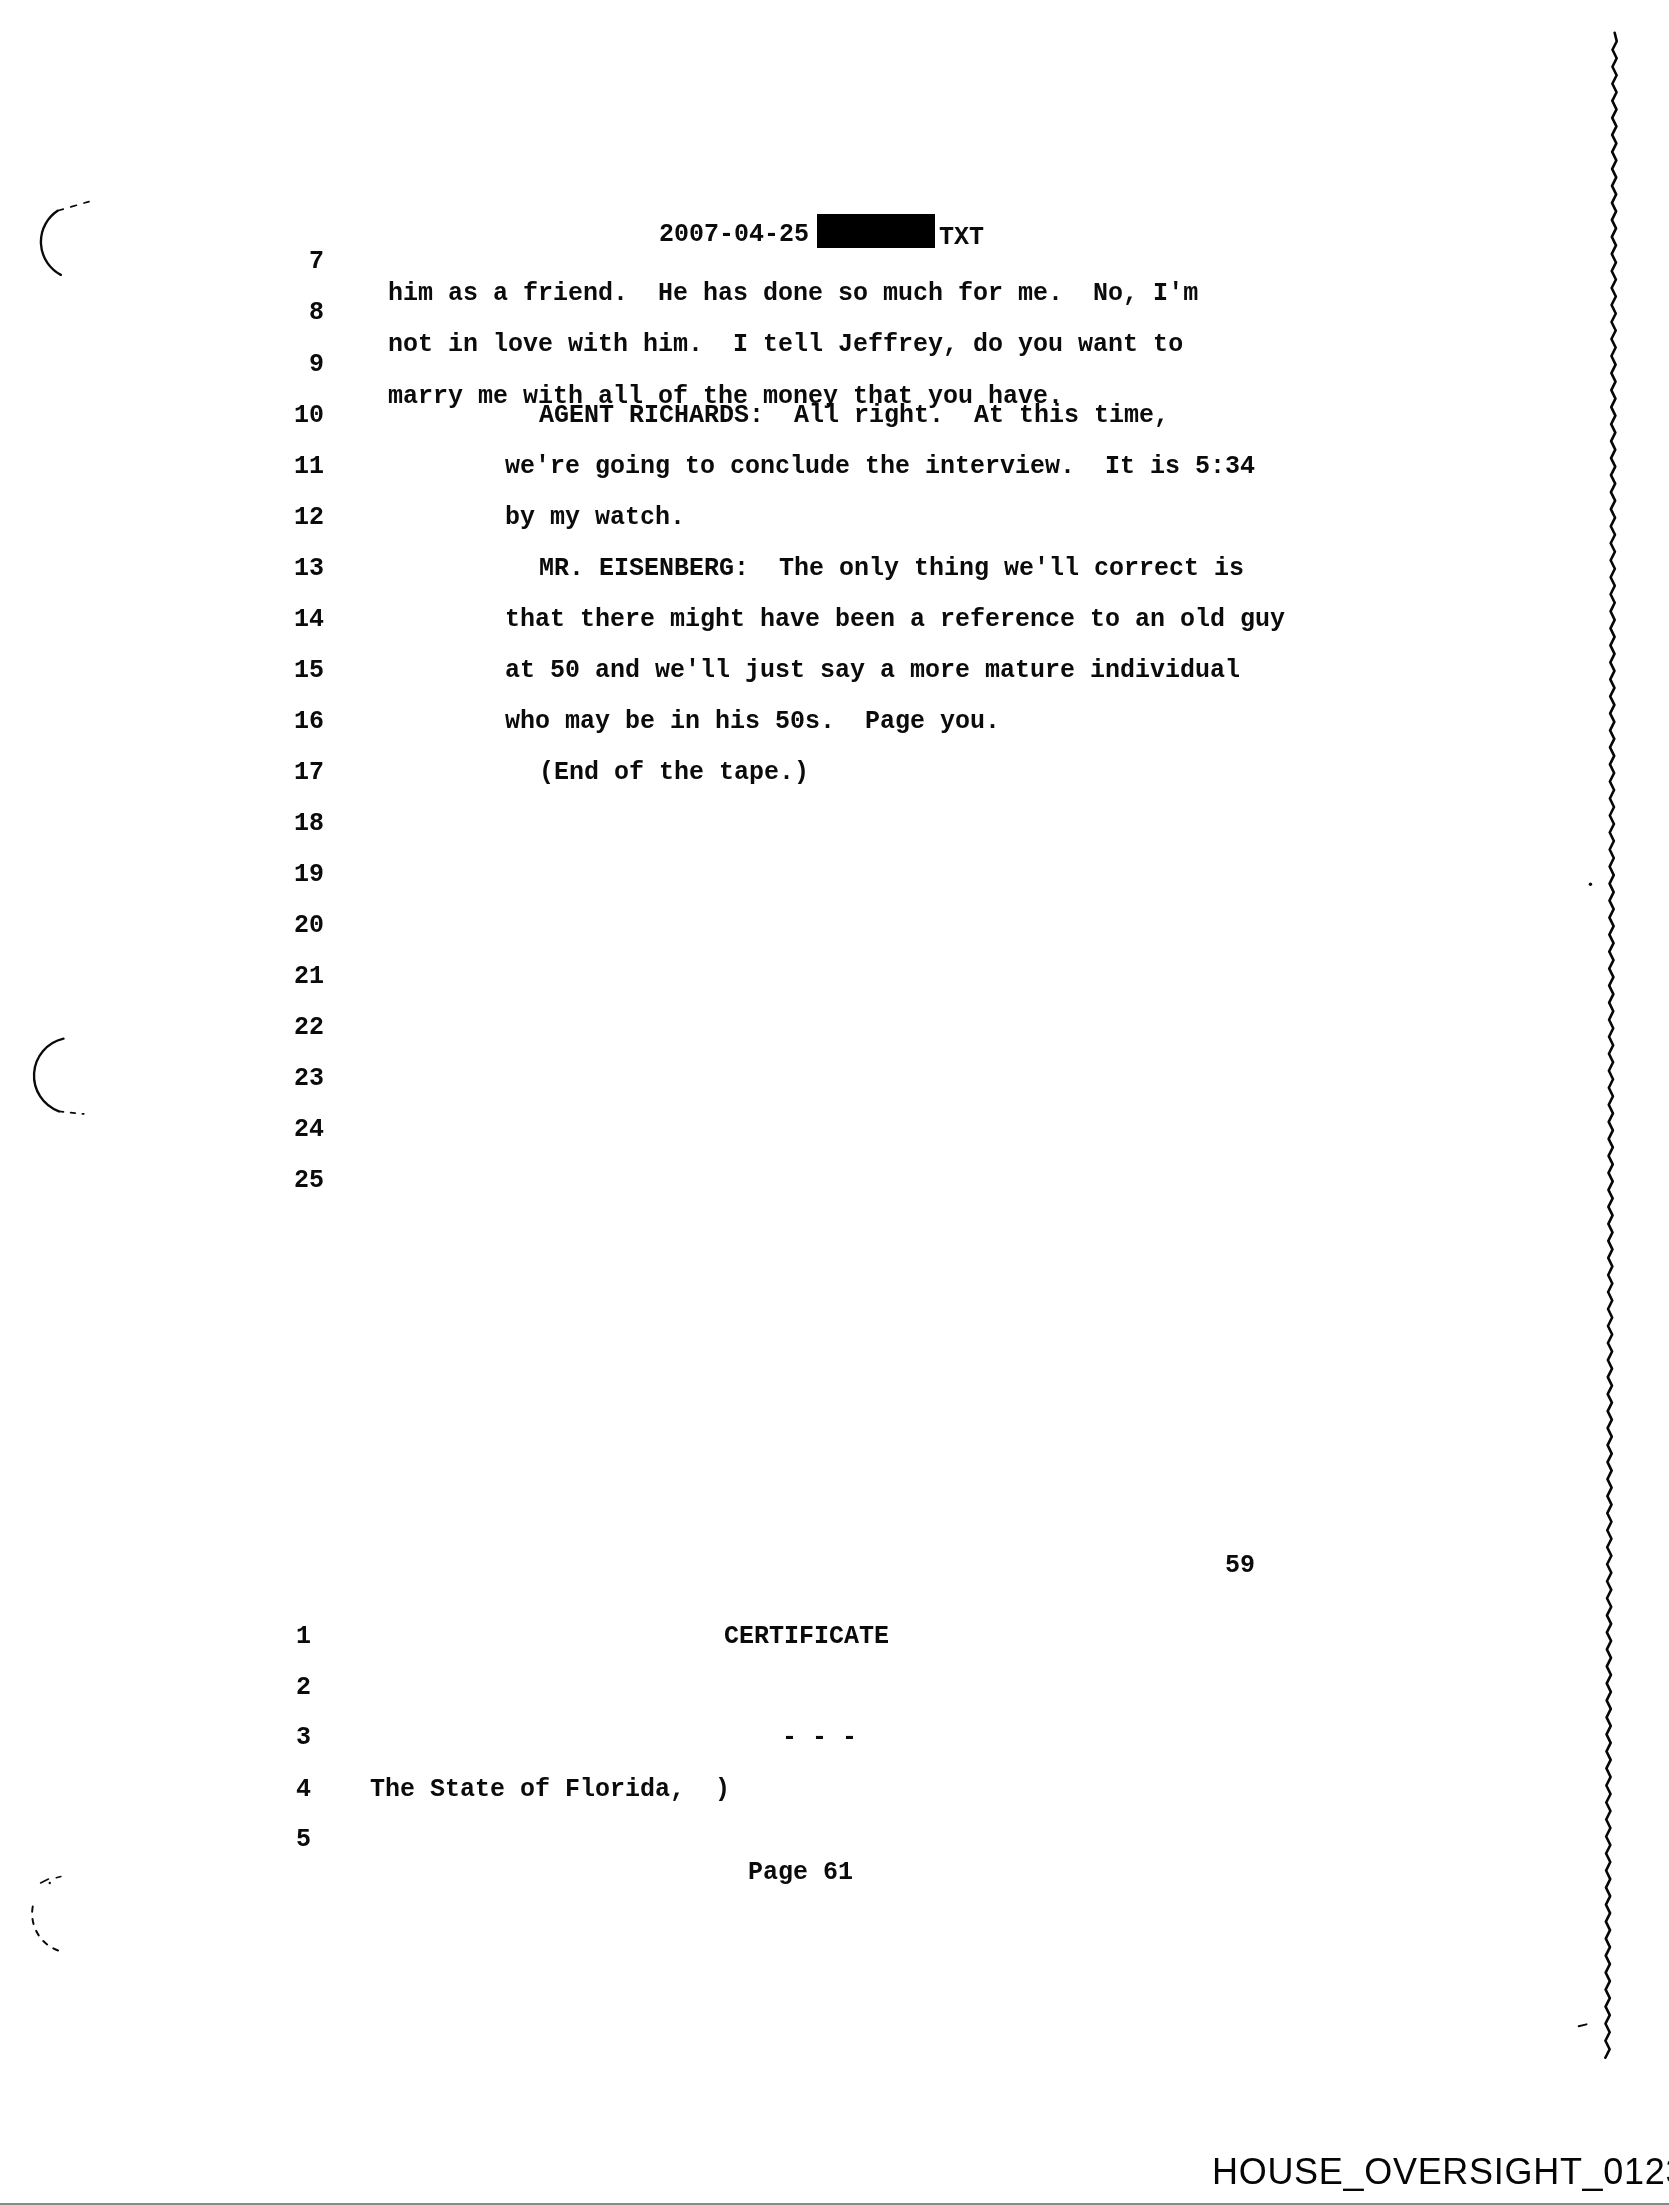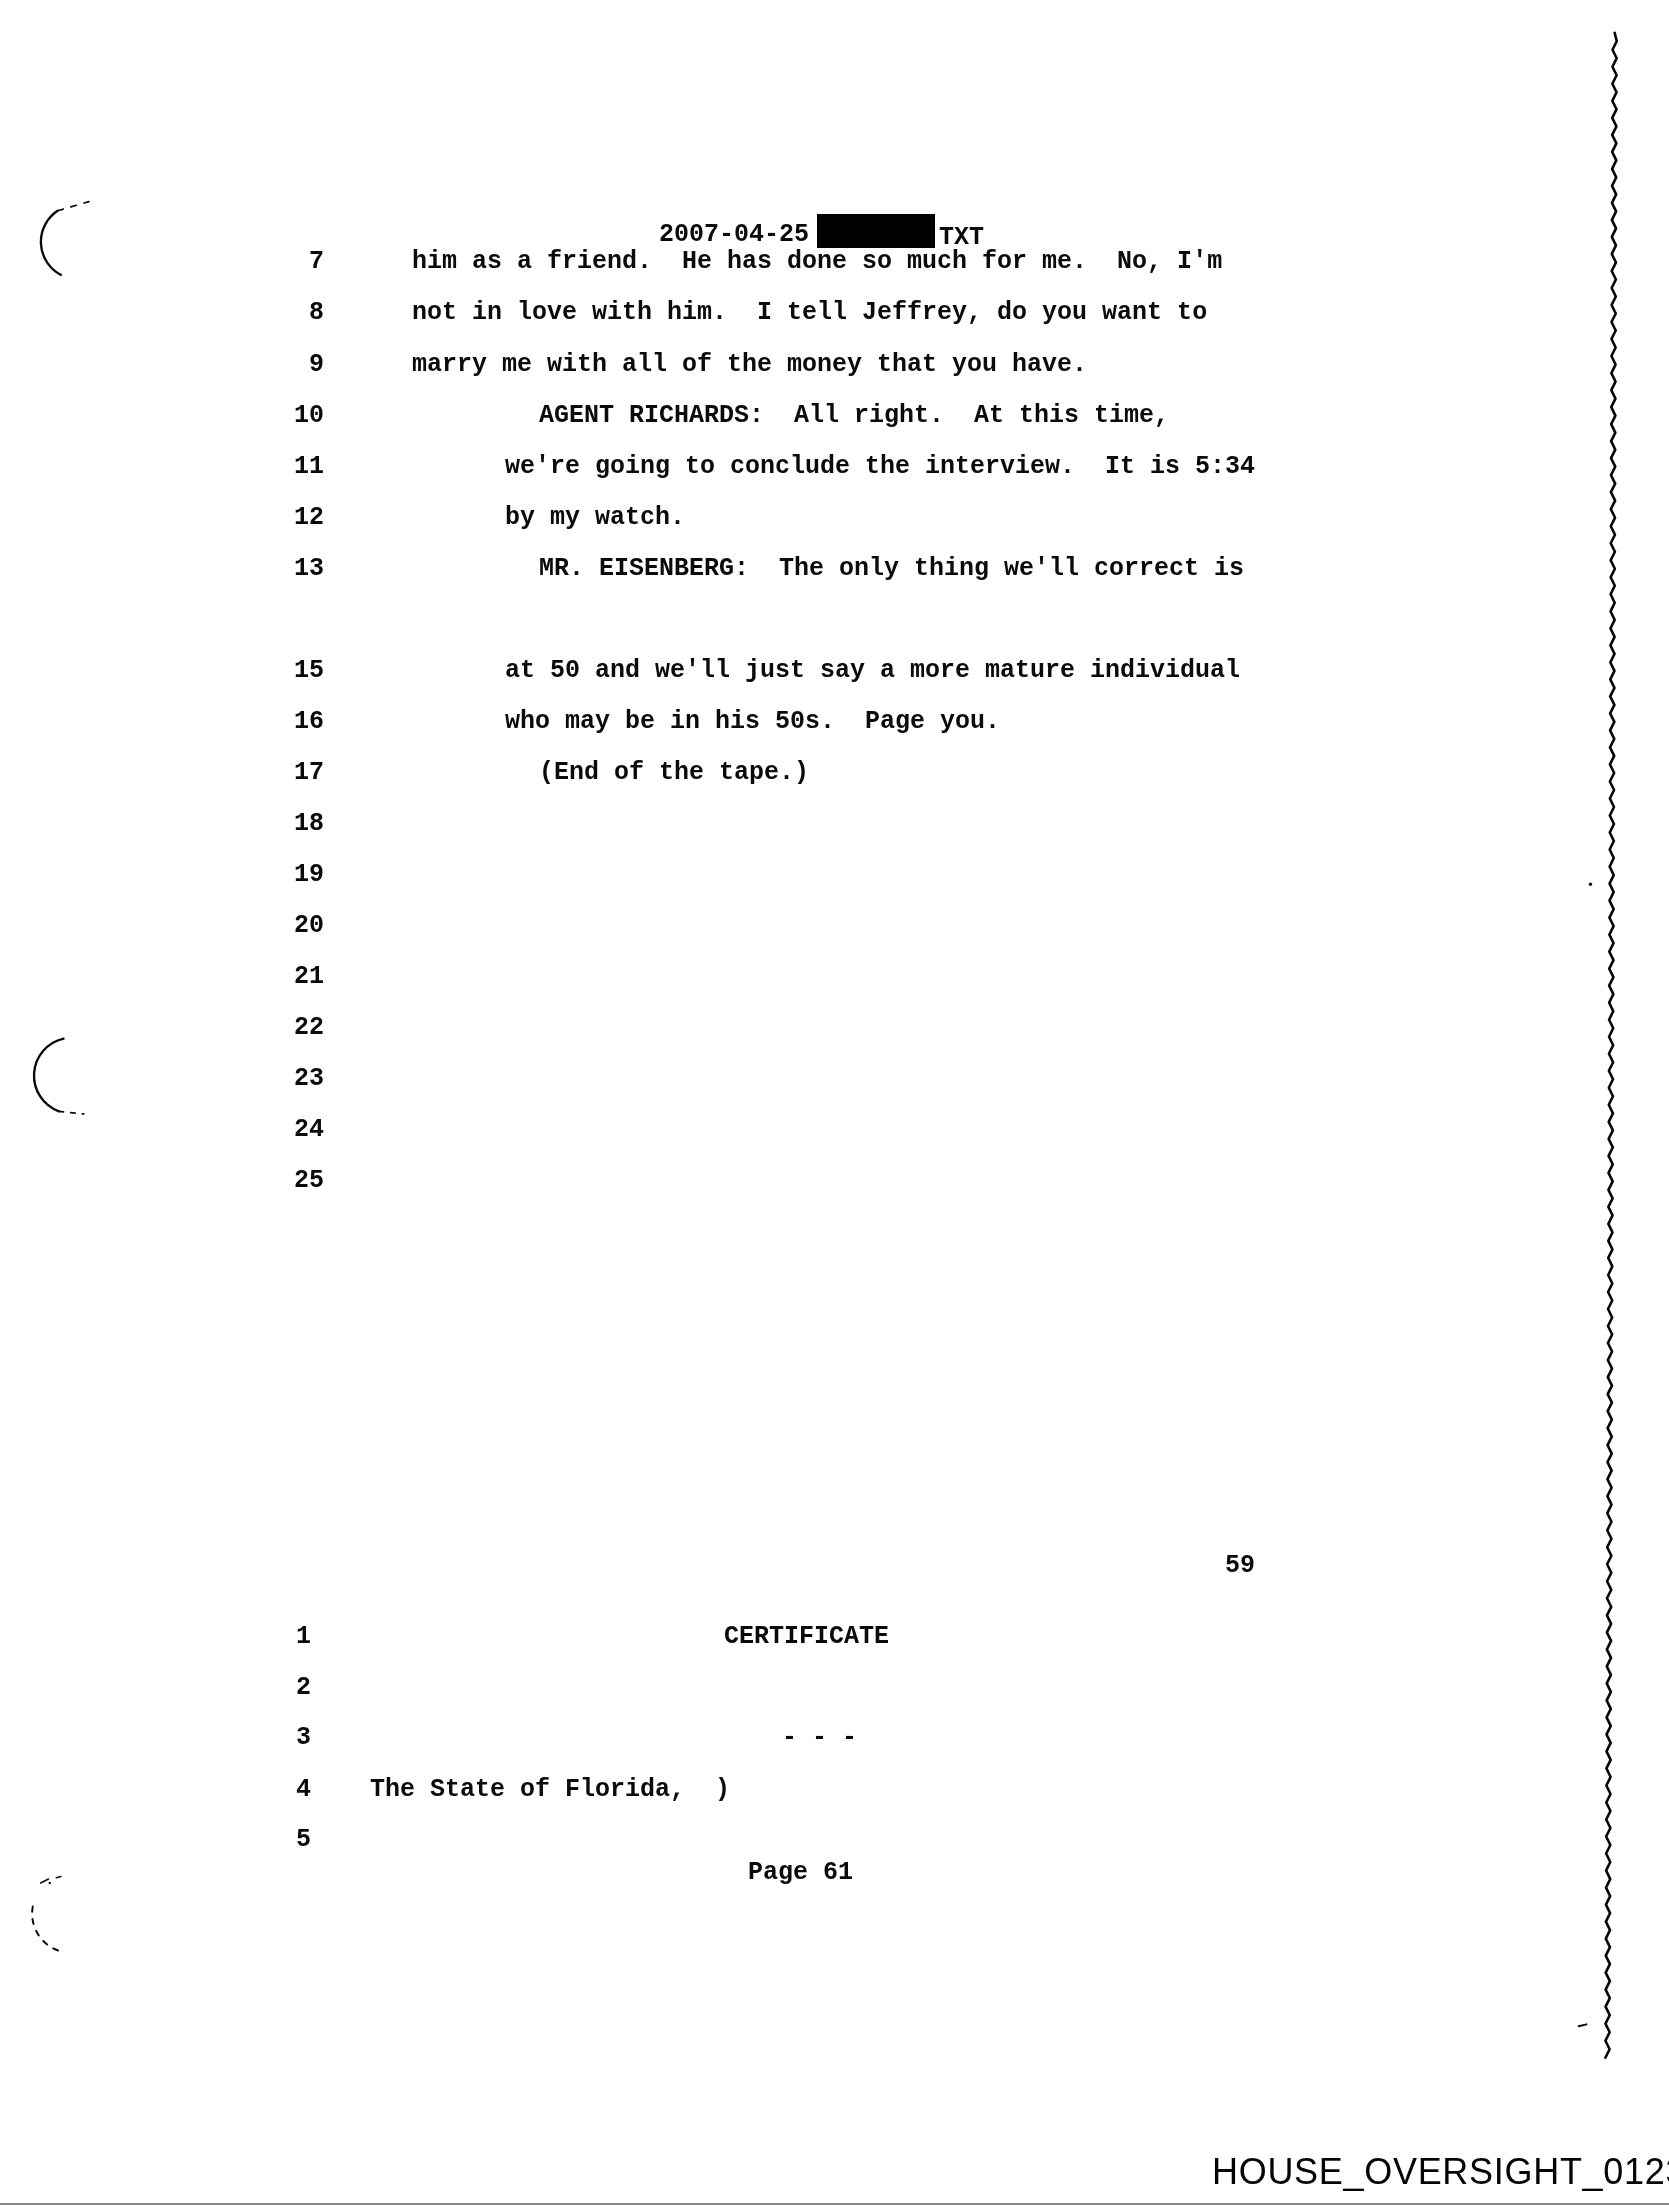--- a/index.html
+++ b/index.html
@@ -16,21 +16,21 @@
   .abs{position:absolute;white-space:pre;line-height:29px;}
   
   .hdr-date{left:659px;top:220px;}
   .redaction{position:absolute;left:817px;top:214px;width:118px;height:34px;background:#000;}
   .hdr-suffix{left:939px;top:223px;text-align:right;}
   
   .trow{position:absolute;left:0;width:100%;height:29px;}
   .lnum{position:absolute;left:262px;width:62px;text-align:right;white-space:pre;line-height:29px;}
   .lnum-b{position:absolute;left:262px;width:49px;text-align:right;white-space:pre;line-height:29px;}
   .ltext{position:absolute;white-space:pre;line-height:29px;}
-  .col-a{left:412px;}
+  .col-a{left:388px;margin-top:32px;}
   .col-b{left:465px;margin-left:40px;}
   .col-c{left:539px;}
   .cert-title{left:724px;}
   .cert-dash{left:782px;}
   .cert-state{left:370px;}
   
   .midnum{left:1225px;top:1551px;}
   .pagelabel{left:748px;top:1858px;}
   .bates{
     position:absolute;left:1212px;top:2154px;
@@ -86,20 +86,24 @@
       <span class="ltext col-b">we're going to conclude the interview.  It is 5:34</span>
     </div>
   <div class="trow" style="top:503px">
       <span class="lnum">12</span>
       <span class="ltext col-b">by my watch.</span>
     </div>
   <div class="trow" style="top:554px">
       <span class="lnum">13</span>
       <span class="ltext col-c">MR. EISENBERG:  The only thing we'll correct is</span>
     </div>
+  <div class="trow" style="top:605px">
+      <span class="lnum">14</span>
+      <span class="ltext col-b">that there might have been a reference to an old guy</span>
+    </div>
   <div class="trow" style="top:656px">
       <span class="lnum">15</span>
       <span class="ltext col-b">at 50 and we'll just say a more mature individual</span>
     </div>
   <div class="trow" style="top:707px">
       <span class="lnum">16</span>
       <span class="ltext col-b">who may be in his 50s.  Page you.</span>
     </div>
   <div class="trow" style="top:758px">
       <span class="lnum">17</span>

